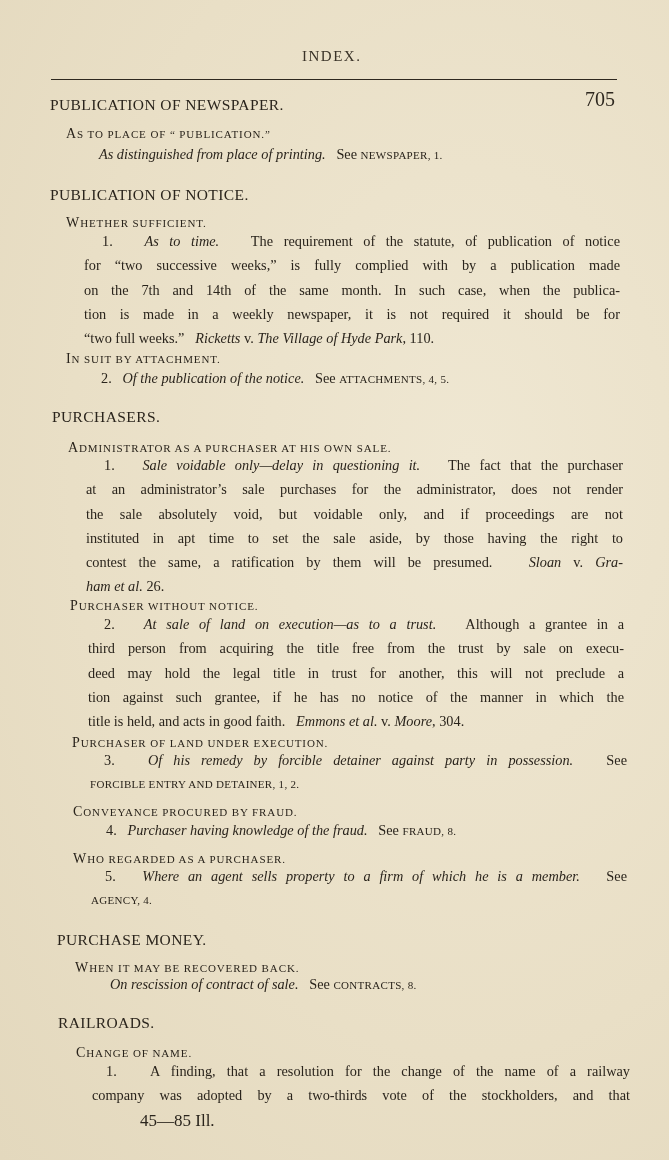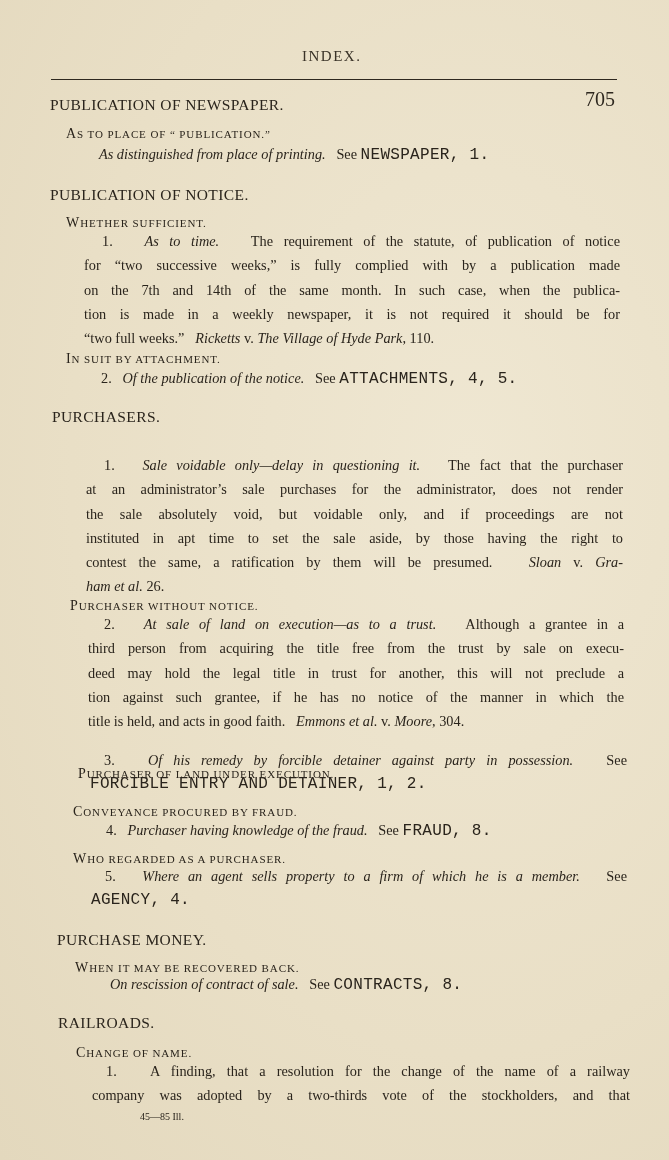--- a/index.html
+++ b/index.html
@@ -16,21 +16,21 @@
   .running-title { position: absolute; left: 302px; top: 4px; font-size: 15px; letter-spacing: 1.5px; color: #3a3328; }
   .page-number { position: absolute; left: 585px; top: 0; font-size: 20px; color: #2e281f; margin-top: 44px; }
   .head-rule { position: absolute; left: 51px; top: 79px; width: 566px; height: 0; border-top: 1.6px solid #2e281f; }
   .abs { position: absolute; white-space: nowrap; }
   .heading { font-size: 15.5px; letter-spacing: 0.4px; color: #2a241c; }
   .sub { font-size: 11px; letter-spacing: 0.9px; color: #2a241c; }
   .sub .cap { font-size: 14px; }
   .para { font-size: 14.3px; line-height: 24.3px; color: #2a241c; text-align: justify; }
   .para i, .line i, i { font-style: italic; }
   .line { font-size: 14.3px; color: #2a241c; }
-  .ref-caps { font-size: 16px; letter-spacing: 0.3px; font-family: Liberation Mono, monospace; }
+  .ref-caps { font-size: 11px; letter-spacing: 0.3px; }
   .para-block { position: absolute; white-space: normal; }
   .para-line { display: block; text-align: justify; text-align-last: justify; height: 24.3px; white-space: nowrap; }
   .para-line.last { text-align-last: left; }
 </style>
 </head>
 <body>
 
 <div class="page">
 
   <div class="running-head">
@@ -63,41 +63,44 @@
   <div class="abs sub" style="left:66px; top:351px;">
     <span class="cap">I</span><span style="text-transform:uppercase;">n suit by attachment.</span>
   </div>
   <div class="abs line" style="left:101px; top:370px;">
     <span>2.</span>&nbsp;&nbsp;&nbsp;<i>Of the publication of the notice.</i>&nbsp;&nbsp;
     <span>See</span>
     <span class="ref-caps">ATTACHMENTS, 4, 5.</span>
   </div>
 
   <div class="abs heading" style="left:52px; top:408px;">PURCHASERS.</div>
+  <div class="abs sub" style="left:68px; top:440px;">
+    <span class="cap">A</span><span style="text-transform:uppercase;">dministrator as a purchaser at his own sale.</span>
+  </div>
   <div class="para-block para" style="left:86px; top:453px; width:537px;">
     <span class="para-line"><span style="display:inline-block;width:18px;"></span><span>1.</span>&nbsp;&nbsp;&nbsp;<i>Sale voidable only—delay in questioning it.</i>&nbsp;&nbsp;&nbsp;<span>The fact that the purchaser</span></span>
     <span class="para-line">at an administrator’s sale purchases for the administrator, does not render</span>
     <span class="para-line">the sale absolutely void, but voidable only, and if proceedings are not</span>
     <span class="para-line">instituted in apt time to set the sale aside, by those having the right to</span>
     <span class="para-line"><span>contest the same, a ratification by them will be presumed.</span>&nbsp;&nbsp;&nbsp;<i>Sloan</i> <span>v.</span> <i>Gra-</i></span>
     <span class="para-line last"><i>ham et al.</i> <span>26.</span></span>
   </div>
 
   <div class="abs sub" style="left:70px; top:598px;">
     <span class="cap">P</span><span style="text-transform:uppercase;">urchaser without notice.</span>
   </div>
   <div class="para-block para" style="left:88px; top:612px; width:536px;">
     <span class="para-line"><span style="display:inline-block;width:16px;"></span><span>2.</span>&nbsp;&nbsp;&nbsp;<i>At sale of land on execution—as to a trust.</i>&nbsp;&nbsp;&nbsp;<span>Although a grantee in a</span></span>
     <span class="para-line">third person from acquiring the title free from the trust by sale on execu-</span>
     <span class="para-line">deed may hold the legal title in trust for another, this will not preclude a</span>
     <span class="para-line">tion against such grantee, if he has no notice of the manner in which the</span>
     <span class="para-line last"><span>title is held, and acts in good faith.</span>&nbsp;&nbsp;&nbsp;<i>Emmons et al.</i> <span>v.</span> <i>Moore</i><span>, 304.</span></span>
   </div>
 
-  <div class="abs sub" style="left:72px; top:766px;margin-left:6px;">
+  <div class="abs sub" style="left:72px; top:735px;">
     <span class="cap">P</span><span style="text-transform:uppercase;">urchaser of land under execution.</span>
   </div>
   <div class="para-block para" style="left:90px; top:748px; width:537px;">
     <span class="para-line"><span style="display:inline-block;width:14px;"></span><span>3.</span>&nbsp;&nbsp;&nbsp;<i>Of his remedy by forcible detainer against party in possession.</i>&nbsp;&nbsp;&nbsp;<span>See</span></span>
     <span class="para-line last ref-caps">FORCIBLE ENTRY AND DETAINER, 1, 2.</span>
   </div>
 
   <div class="abs sub" style="left:73px; top:804px;">
     <span class="cap">C</span><span style="text-transform:uppercase;">onveyance procured by fraud.</span>
   </div>
@@ -127,14 +130,14 @@
 
   <div class="abs heading" style="left:58px; top:1014px;">RAILROADS.</div>
   <div class="abs sub" style="left:76px; top:1045px;">
     <span class="cap">C</span><span style="text-transform:uppercase;">hange of name.</span>
   </div>
   <div class="para-block para" style="left:92px; top:1059px; width:538px;">
     <span class="para-line"><span style="display:inline-block;width:14px;"></span><span>1.</span>&nbsp;&nbsp;&nbsp;<span>A finding, that a resolution for the change of the name of a railway</span></span>
     <span class="para-line">company was adopted by a two-thirds vote of the stockholders, and that</span>
   </div>
 
-  <div class="abs line" style="left:140px; top:1111px; font-size:10px;">45—85 Ill.</div>
+  <div class="abs line" style="left:140px; top:1111px; font-size:17px;">45—85 Ill.</div>
 </div>
 
 </body></html>

